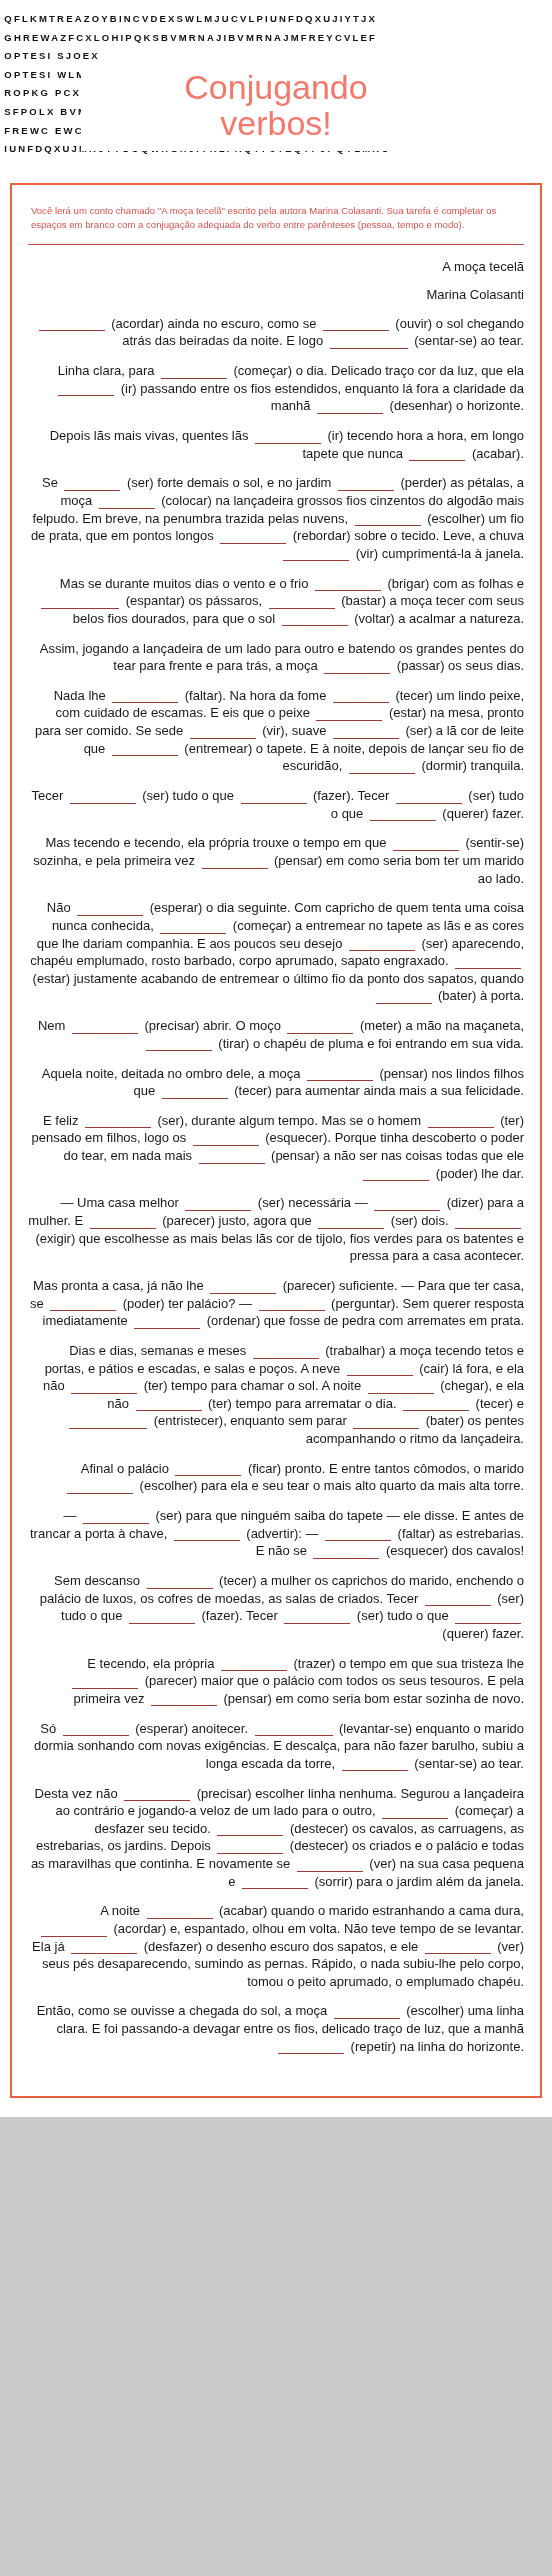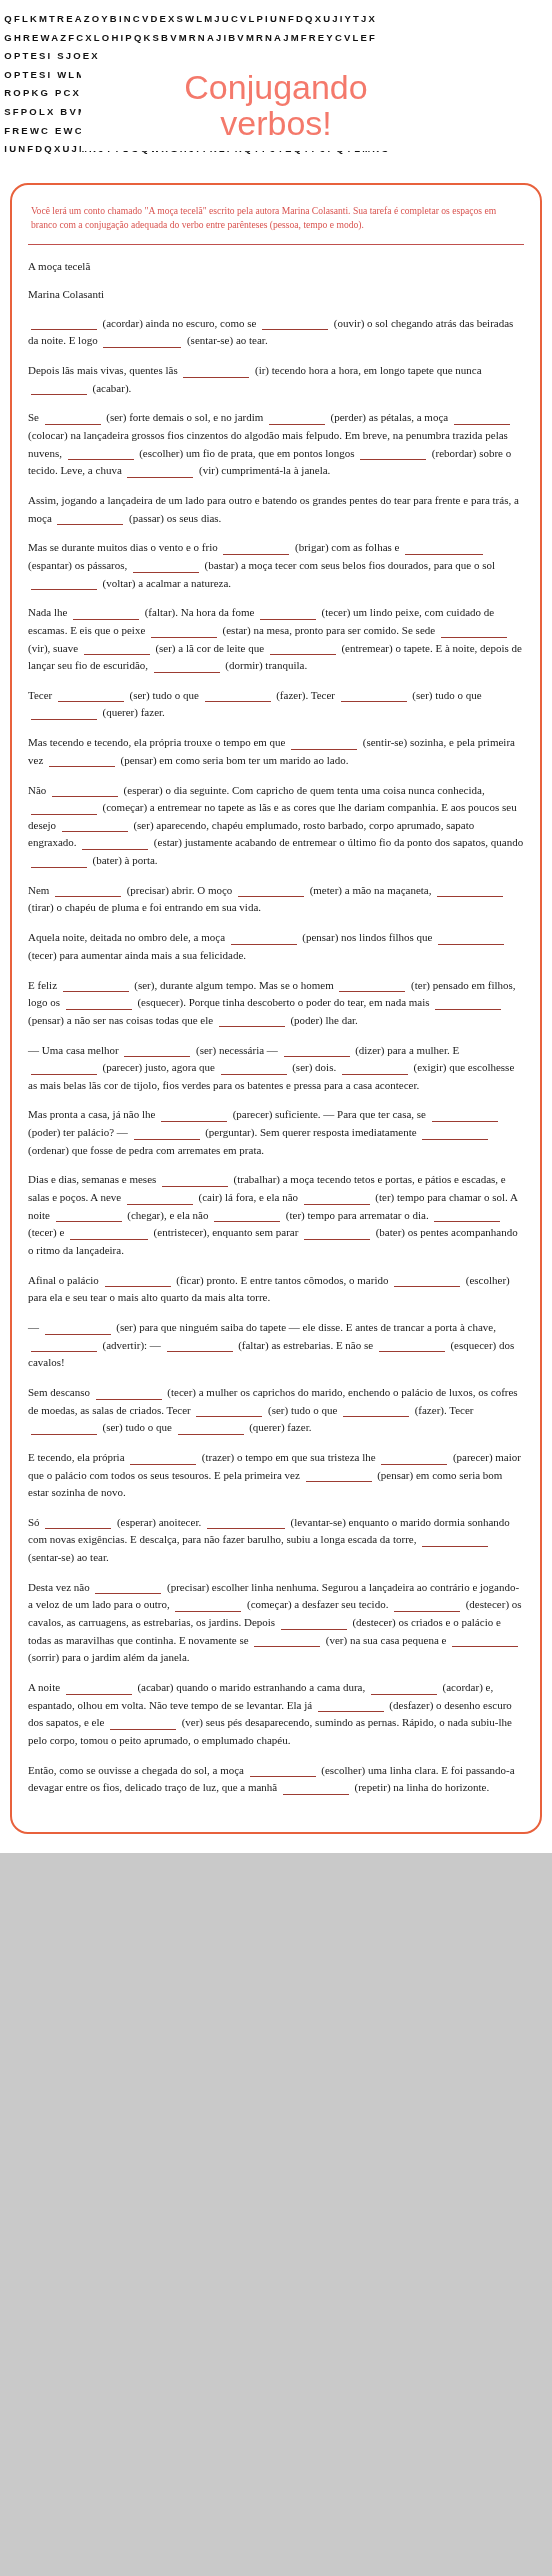--- a/index.html
+++ b/index.html
@@ -61,50 +61,49 @@
     top:66px; height:85px;
     background:#ffffff;
     z-index:4;
   }
 
   
   .frame {
     position:relative;
     margin:0 10px 18.7px 10px;
     border:2.2px solid #e8613c;
-    border-radius:18px;
+    border-radius:0;
     background:#ffffff;
-    padding:10px 16px 23px 16px;
+    padding:10px 16px 29px 16px;
     z-index:6;
     margin-top:-10px;
-    font-family:Liberation Serif, serif;
   }
 
   
   .instruction {
     color:#d9534f;
     font-size:9.6px;
     line-height:14px;
     padding:8.6px 2.9px 9.4px 2.9px;
     margin:0 0 2.9px 0;
   }
   .rule {
     border:0;
     border-top:0.7px solid #c0504d;
     margin:1.4px 0 13px 0;
   }
 
   
   .story { color:#1a1a1a; }
   .story p {
-    font-size:11px;
+    font-size:13px;
     line-height:17.6px;
     margin:0 0 12.2px 0;
     color:#1a1a1a;
-    text-align:left;
+    text-align:right;
   }
   .story p.tight { margin-bottom:10.8px; }
 
   .blank {
     display:inline-block;
     min-width:56px;
     border-bottom:1px solid #9c3b32;
     margin:0 2.9px;
     vertical-align:-3.6px;
     height:10.8px;
@@ -140,24 +139,25 @@
 
     <div class="instruction">Você lerá um conto chamado "A moça tecelã" escrito pela autora Marina Colasanti. Sua tarefa é completar os espaços em branco com a conjugação adequada do verbo entre parênteses (pessoa, tempo e modo).</div>
 
     <hr class="rule">
 
     <div class="story">
       <p class="tight">A moça tecelã</p>
       <p class="tight">Marina Colasanti</p>
       <div id="storyParagraphs">
           <p><span class="blank w3"></span> (acordar) ainda no escuro, como se <span class="blank w3"></span> (ouvir) o sol chegando atrás das beiradas da noite. E logo <span class="blank w4"></span> (sentar-se) ao tear. </p>
+          <p> Linha clara, para <span class="blank w3"></span> (começar) o dia. Delicado traço cor da luz, que ela <span class="blank w2"></span> (ir) passando entre os fios estendidos, enquanto lá fora a claridade da manhã <span class="blank w3"></span> (desenhar) o horizonte. </p>
           <p> Depois lãs mais vivas, quentes lãs <span class="blank w3"></span> (ir) tecendo hora a hora, em longo tapete que nunca <span class="blank w2"></span> (acabar). </p>
           <p> Se <span class="blank w2"></span> (ser) forte demais o sol, e no jardim <span class="blank w2"></span> (perder) as pétalas, a moça <span class="blank w2"></span> (colocar) na lançadeira grossos fios cinzentos do algodão mais felpudo. Em breve, na penumbra trazida pelas nuvens, <span class="blank w3"></span> (escolher) um fio de prata, que em pontos longos <span class="blank w3"></span> (rebordar) sobre o tecido. Leve, a chuva <span class="blank w3"></span> (vir) cumprimentá-la à janela. </p>
+          <p> Mas se durante muitos dias o vento e o frio <span class="blank w3"></span> (brigar) com as folhas e <span class="blank w4"></span> (espantar) os pássaros, <span class="blank w3"></span> (bastar) a moça tecer com seus belos fios dourados, para que o sol <span class="blank w3"></span> (voltar) a acalmar a natureza. </p>
           <p> Assim, jogando a lançadeira de um lado para outro e batendo os grandes pentes do tear para frente e para trás, a moça <span class="blank w3"></span> (passar) os seus dias. </p>
-          <p> Mas se durante muitos dias o vento e o frio <span class="blank w3"></span> (brigar) com as folhas e <span class="blank w4"></span> (espantar) os pássaros, <span class="blank w3"></span> (bastar) a moça tecer com seus belos fios dourados, para que o sol <span class="blank w3"></span> (voltar) a acalmar a natureza. </p>
           <p> Nada lhe <span class="blank w3"></span> (faltar). Na hora da fome <span class="blank w2"></span> (tecer) um lindo peixe, com cuidado de escamas. E eis que o peixe <span class="blank w3"></span> (estar) na mesa, pronto para ser comido. Se sede <span class="blank w3"></span> (vir), suave <span class="blank w3"></span> (ser) a lã cor de leite que <span class="blank w3"></span> (entremear) o tapete. E à noite, depois de lançar seu fio de escuridão, <span class="blank w3"></span> (dormir) tranquila. </p>
           <p> Tecer <span class="blank w3"></span> (ser) tudo o que <span class="blank w3"></span> (fazer). Tecer <span class="blank w3"></span> (ser) tudo o que <span class="blank w3"></span> (querer) fazer. </p>
           <p> Mas tecendo e tecendo, ela própria trouxe o tempo em que <span class="blank w3"></span> (sentir-se) sozinha, e pela primeira vez <span class="blank w3"></span> (pensar) em como seria bom ter um marido ao lado. </p>
           <p> Não <span class="blank w3"></span> (esperar) o dia seguinte. Com capricho de quem tenta uma coisa nunca conhecida, <span class="blank w3"></span> (começar) a entremear no tapete as lãs e as cores que lhe dariam companhia. E aos poucos seu desejo <span class="blank w3"></span> (ser) aparecendo, chapéu emplumado, rosto barbado, corpo aprumado, sapato engraxado. <span class="blank w3"></span> (estar) justamente acabando de entremear o último fio da ponto dos sapatos, quando <span class="blank w2"></span> (bater) à porta. </p>
           <p> Nem <span class="blank w3"></span> (precisar) abrir. O moço <span class="blank w3"></span> (meter) a mão na maçaneta, <span class="blank w3"></span> (tirar) o chapéu de pluma e foi entrando em sua vida. </p>
           <p> Aquela noite, deitada no ombro dele, a moça <span class="blank w3"></span> (pensar) nos lindos filhos que <span class="blank w3"></span> (tecer) para aumentar ainda mais a sua felicidade. </p>
           <p> E feliz <span class="blank w3"></span> (ser), durante algum tempo. Mas se o homem <span class="blank w3"></span> (ter) pensado em filhos, logo os <span class="blank w3"></span> (esquecer). Porque tinha descoberto o poder do tear, em nada mais <span class="blank w3"></span> (pensar) a não ser nas coisas todas que ele <span class="blank w3"></span> (poder) lhe dar. </p>
           <p> — Uma casa melhor <span class="blank w3"></span> (ser) necessária — <span class="blank w3"></span> (dizer) para a mulher. E <span class="blank w3"></span> (parecer) justo, agora que <span class="blank w3"></span> (ser) dois. <span class="blank w3"></span> (exigir) que escolhesse as mais belas lãs cor de tijolo, fios verdes para os batentes e pressa para a casa acontecer. </p>
           <p> Mas pronta a casa, já não lhe <span class="blank w3"></span> (parecer) suficiente. — Para que ter casa, se <span class="blank w3"></span> (poder) ter palácio? — <span class="blank w3"></span> (perguntar). Sem querer resposta imediatamente <span class="blank w3"></span> (ordenar) que fosse de pedra com arremates em prata. </p>
           <p> Dias e dias, semanas e meses <span class="blank w3"></span> (trabalhar) a moça tecendo tetos e portas, e pátios e escadas, e salas e poços. A neve <span class="blank w3"></span> (cair) lá fora, e ela não <span class="blank w3"></span> (ter) tempo para chamar o sol. A noite <span class="blank w3"></span> (chegar), e ela não <span class="blank w3"></span> (ter) tempo para arrematar o dia. <span class="blank w3"></span> (tecer) e <span class="blank w4"></span> (entristecer), enquanto sem parar <span class="blank w3"></span> (bater) os pentes acompanhando o ritmo da lançadeira. </p>

